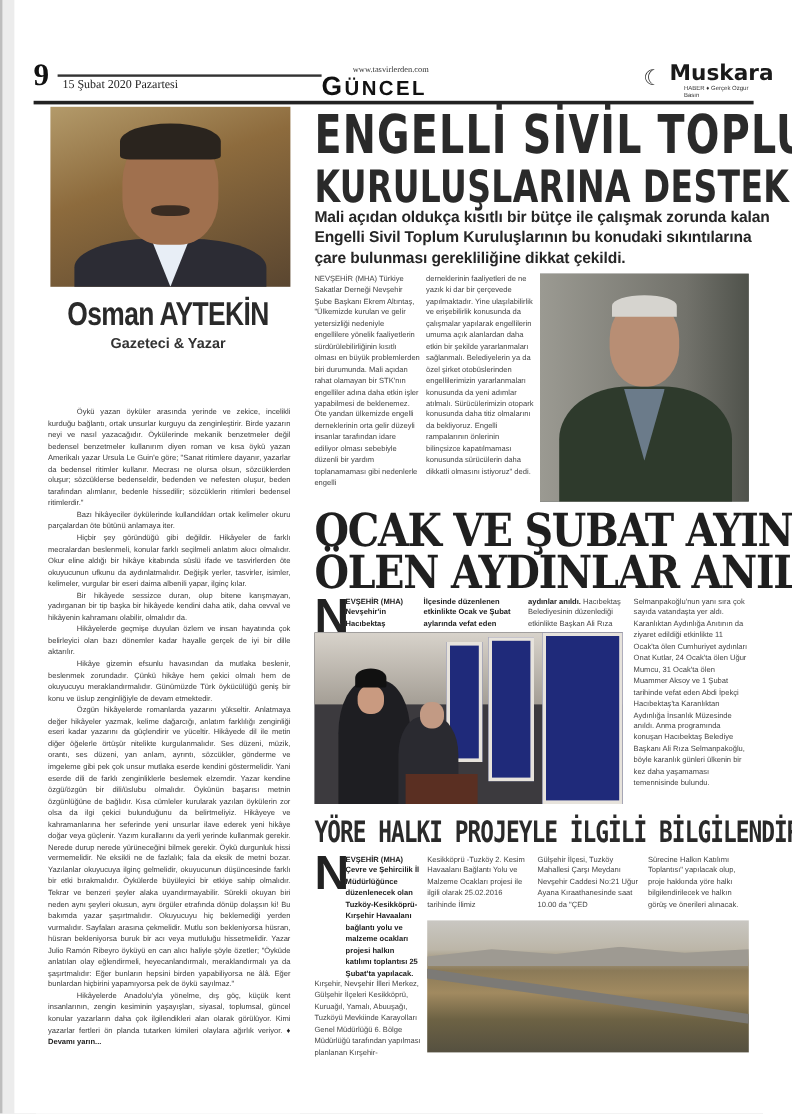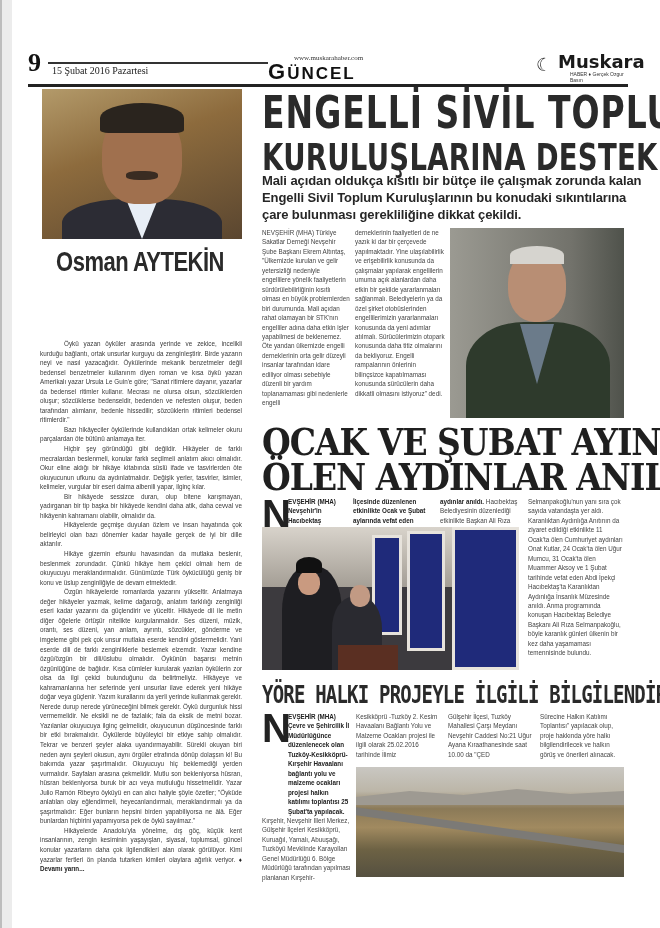--- a/index.html
+++ b/index.html
@@ -76,40 +76,41 @@
 </style>
 </head>
 <body>
 
 <div class="edge-line"></div>
 <div class="page"></div>
 
 <div class="hdr">
   <div class="pgnum">9</div>
   <div class="pgline"></div>
-  <div class="pgdate">15 Şubat 2016 Pazartesi</div>
-  <div class="url">www.muskarahaber.com</div>
+  <div class="pgdate">15 Şubat 2020 Pazartesi</div>
+  <div class="url">www.tasvirlerden.com</div>
   <div class="guncel"><span class="guncel-g">G</span><span>ÜNCEL</span></div>
   <div class="logo">
     <span class="logo-swirl">☾</span>
     <span class="logo-word">Muskara</span>
     <span class="logo-sub">HABER ♦ Gerçek Ozgur Basın</span>
   </div>
 </div>
 <div class="hdr-rule"></div>
 
 <div class="leftcol">
   <div class="portrait">
     <div class="suit"></div>
       <div class="shirt"></div>
       <div class="face"></div>
       <div class="hair"></div>
       <div class="moustache"></div>
   </div>
   <div class="author-name">Osman AYTEKİN</div>
+  <div class="author-role">Gazeteci &amp; Yazar</div>
   <div class="body-text">
     <p>Öykü yazan öyküler arasında yerinde ve zekice, incelikli kurduğu bağlantı, ortak unsurlar kurguyu da zenginleştirir. Birde yazarın neyi ve nasıl yazacağıdır. Öykülerinde mekanik benzetmeler değil bedensel benzetmeler kullanırım diyen roman ve kısa öykü yazan Amerikalı yazar Ursula Le Guin'e göre; "Sanat ritimlere dayanır, yazarlar da bedensel ritimler kullanır. Mecrası ne olursa olsun, sözcüklerden oluşur; sözcüklerse bedenseldir, bedenden ve nefesten oluşur, beden tarafından alımlanır, bedenle hissedilir; sözcüklerin ritimleri bedensel ritimlerdir."</p>
     <p>Bazı hikâyeciler öykülerinde kullandıkları ortak kelimeler okuru parçalardan öte bütünü anlamaya iter.</p>
     <p>Hiçbir şey göründüğü gibi değildir. Hikâyeler de farklı mecralardan beslenmeli, konular farklı seçilmeli anlatım akıcı olmalıdır. Okur eline aldığı bir hikâye kitabında süslü ifade ve tasvirlerden öte okuyucunun ufkunu da aydınlatmalıdır. Değişik yerler, tasvirler, isimler, kelimeler, vurgular bir eseri daima albenili yapar, ilginç kılar.</p>
     <p>Bir hikâyede sessizce duran, olup bitene karışmayan, yadırganan bir tip başka bir hikâyede kendini daha atik, daha cevval ve hikâyenin kahramanı olabilir, olmalıdır da.</p>
     <p>Hikâyelerde geçmişe duyulan özlem ve insan hayatında çok belirleyici olan bazı dönemler kadar hayalle gerçek de iyi bir dille aktarılır.</p>
     <p>Hikâye gizemin efsunlu havasından da mutlaka beslenir, beslenmek zorundadır. Çünkü hikâye hem çekici olmalı hem de okuyucuyu meraklandırmalıdır. Günümüzde Türk öykücülüğü geniş bir konu ve üslup zenginliğiyle de devam etmektedir.</p>
     <p>Özgün hikâyelerde romanlarda yazarını yükseltir. Anlatmaya değer hikâyeler yazmak, kelime dağarcığı, anlatım farklılığı zenginliği eseri kadar yazarını da güçlendirir ve yüceltir. Hikâyede dil ile metin diğer öğelerle örtüşür nitelikte kurgulanmalıdır. Ses düzeni, müzik, orantı, ses düzeni, yan anlam, ayrıntı, sözcükler, gönderme ve imgeleme gibi pek çok unsur mutlaka eserde kendini göstermelidir. Yani eserde dili de farklı zenginliklerle beslemek elzemdir. Yazar kendine özgü/özgün bir dili/üslubu olmalıdır. Öykünün başarısı metnin özgünlüğüne de bağlıdır. Kısa cümleler kurularak yazılan öykülerin zor olsa da ilgi çekici bulunduğunu da belirtmeliyiz. Hikâyeye ve kahramanlarına her seferinde yeni unsurlar ilave ederek yeni hikâye doğar veya güçlenir. Yazım kurallarını da yerli yerinde kullanmak gerekir. Nerede durup nerede yürüneceğini bilmek gerekir. Öykü durgunluk hissi vermemelidir. Ne eksikli ne de fazlalık; fala da eksik de metni bozar. Yazılanlar okuyucuya ilginç gelmelidir, okuyucunun düşüncesinde farklı bir etki bırakmalıdır. Öykülerde büyüleyici bir etkiye sahip olmalıdır. Tekrar ve benzeri şeyler alaka uyandırmayabilir. Sürekli okuyan biri neden aynı şeyleri okusun, aynı örgüler etrafında dönüp dolaşsın ki! Bu bakımda yazar şaşırtmalıdır. Okuyucuyu hiç beklemediği yerden vurmalıdır. Sayfaları arasına çekmelidir. Mutlu son bekleniyorsa hüsran, hüsran bekleniyorsa buruk bir acı veya mutluluğu hissetmelidir. Yazar Julio Ramón Ribeyro öyküyü en can alıcı haliyle şöyle özetler; "Öyküde anlatılan olay eğlendirmeli, heyecanlandırmalı, meraklandırmalı ya da şaşırtmalıdır: Eğer bunların hepsini birden yapabiliyorsa ne âlâ. Eğer bunlardan hiçbirini yapamıyorsa pek de öykü sayılmaz."</p>
     <p><span>Hikâyelerde Anadolu'yla yönelme, dış göç, küçük kent insanlarının, zengin kesiminin yaşayışları, siyasal, toplumsal, güncel konular yazarların daha çok ilgilendikleri alan olarak görülüyor. Kimi yazarlar fertleri ön planda tutarken kimileri olaylara ağırlık veriyor.</span> <span class="devam">♦ Devamı yarın...</span></p>
   </div>

